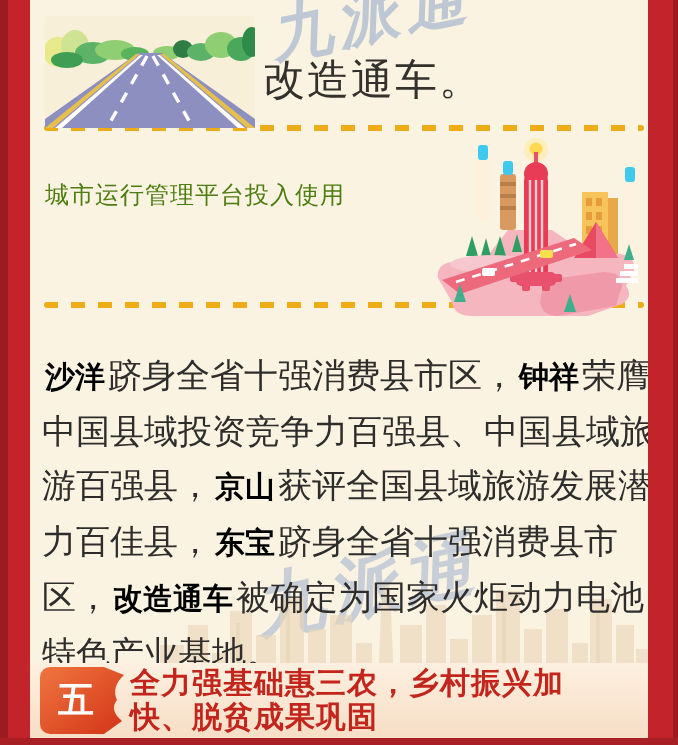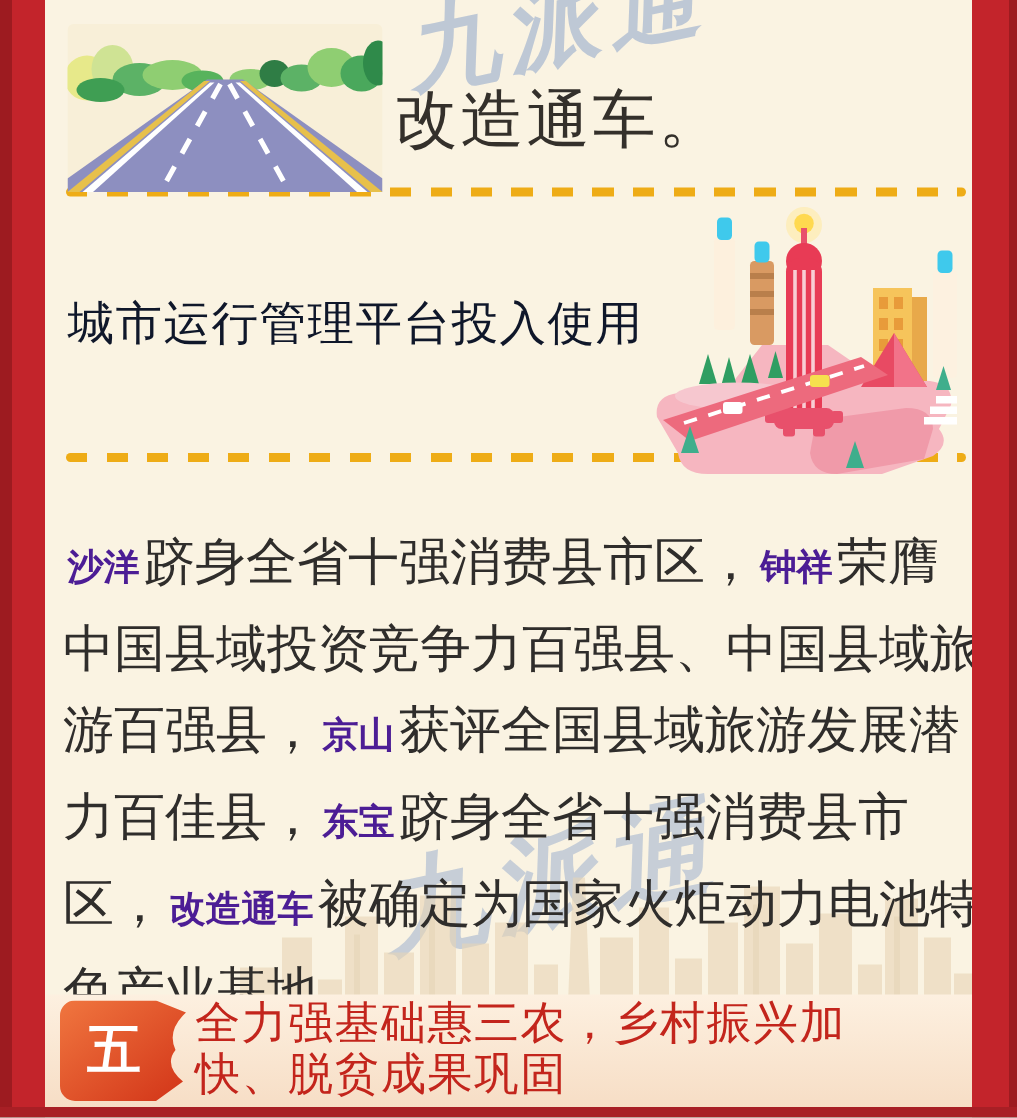--- a/index.html
+++ b/index.html
@@ -27,40 +27,40 @@
   .divider-2 { top:302px; }
 
   
   .road-illu { position:absolute; left:45px; top:16px; z-index:10; }
   .road-title { position:absolute; left:263px; top:6px; z-index:10; font-size:35px; font-weight:900;
                 color:#e2430e; letter-spacing:1px; white-space:nowrap; }
   .road-sub   { position:absolute; left:263px; top:52px; z-index:10; font-size:42px; color:#34302b;
                 letter-spacing:2px; white-space:nowrap; }
 
   
-  .platform-text { position:absolute; left:45px; top:192px; z-index:10; font-size:31px; color:#0f172a;
+  .platform-text { position:absolute; left:45px; top:171px; z-index:10; font-size:24px; color:#4d7c0f;
                    line-height:47px; letter-spacing:1px; white-space:nowrap; }
   .city-illu { position:absolute; left:424px; top:130px; z-index:10; }
 
   
   .paragraph { position:absolute; left:42px; top:348px; width:616px; z-index:10;
                font-size:34px; color:#2f2d2b; line-height:54px; word-break:break-all; }
-  .paragraph .hl { color:#4c1d95; font-weight:900; font-size:24px; margin:16px 3px; }
+  .paragraph .hl { color:#000000; font-weight:900; font-size:30px; margin:16px 3px; }
 
   
   .skyline { position:absolute; left:160px; top:583px; z-index:2; opacity:.6; }
 
   
   .banner { position:absolute; left:30px; top:663px; width:618px; height:82px; z-index:20;
             background:linear-gradient(180deg,#fdf0e0,#f6dcc3); }
   .banner-tag { position:absolute; left:10px; top:4px; width:92px; height:67px; }
   .banner-num { position:absolute; left:24px; top:13px; width:44px; text-align:center;
                 color:#fff; font-size:36px; font-weight:900; }
   .banner-title { position:absolute; left:100px; top:3px; width:438px; color:#c3251c;
-                  font-size:30px; font-weight:400; line-height:34px; letter-spacing:1px;
+                  font-size:30px; font-weight:700; line-height:34px; letter-spacing:1px;
                   word-break:break-all; }
 </style>
 </head>
 <body>
 
 <div class="page">
 
   <div class="wm wm-top">九派通</div>
   <div class="wm wm-mid">九派通</div>
 

